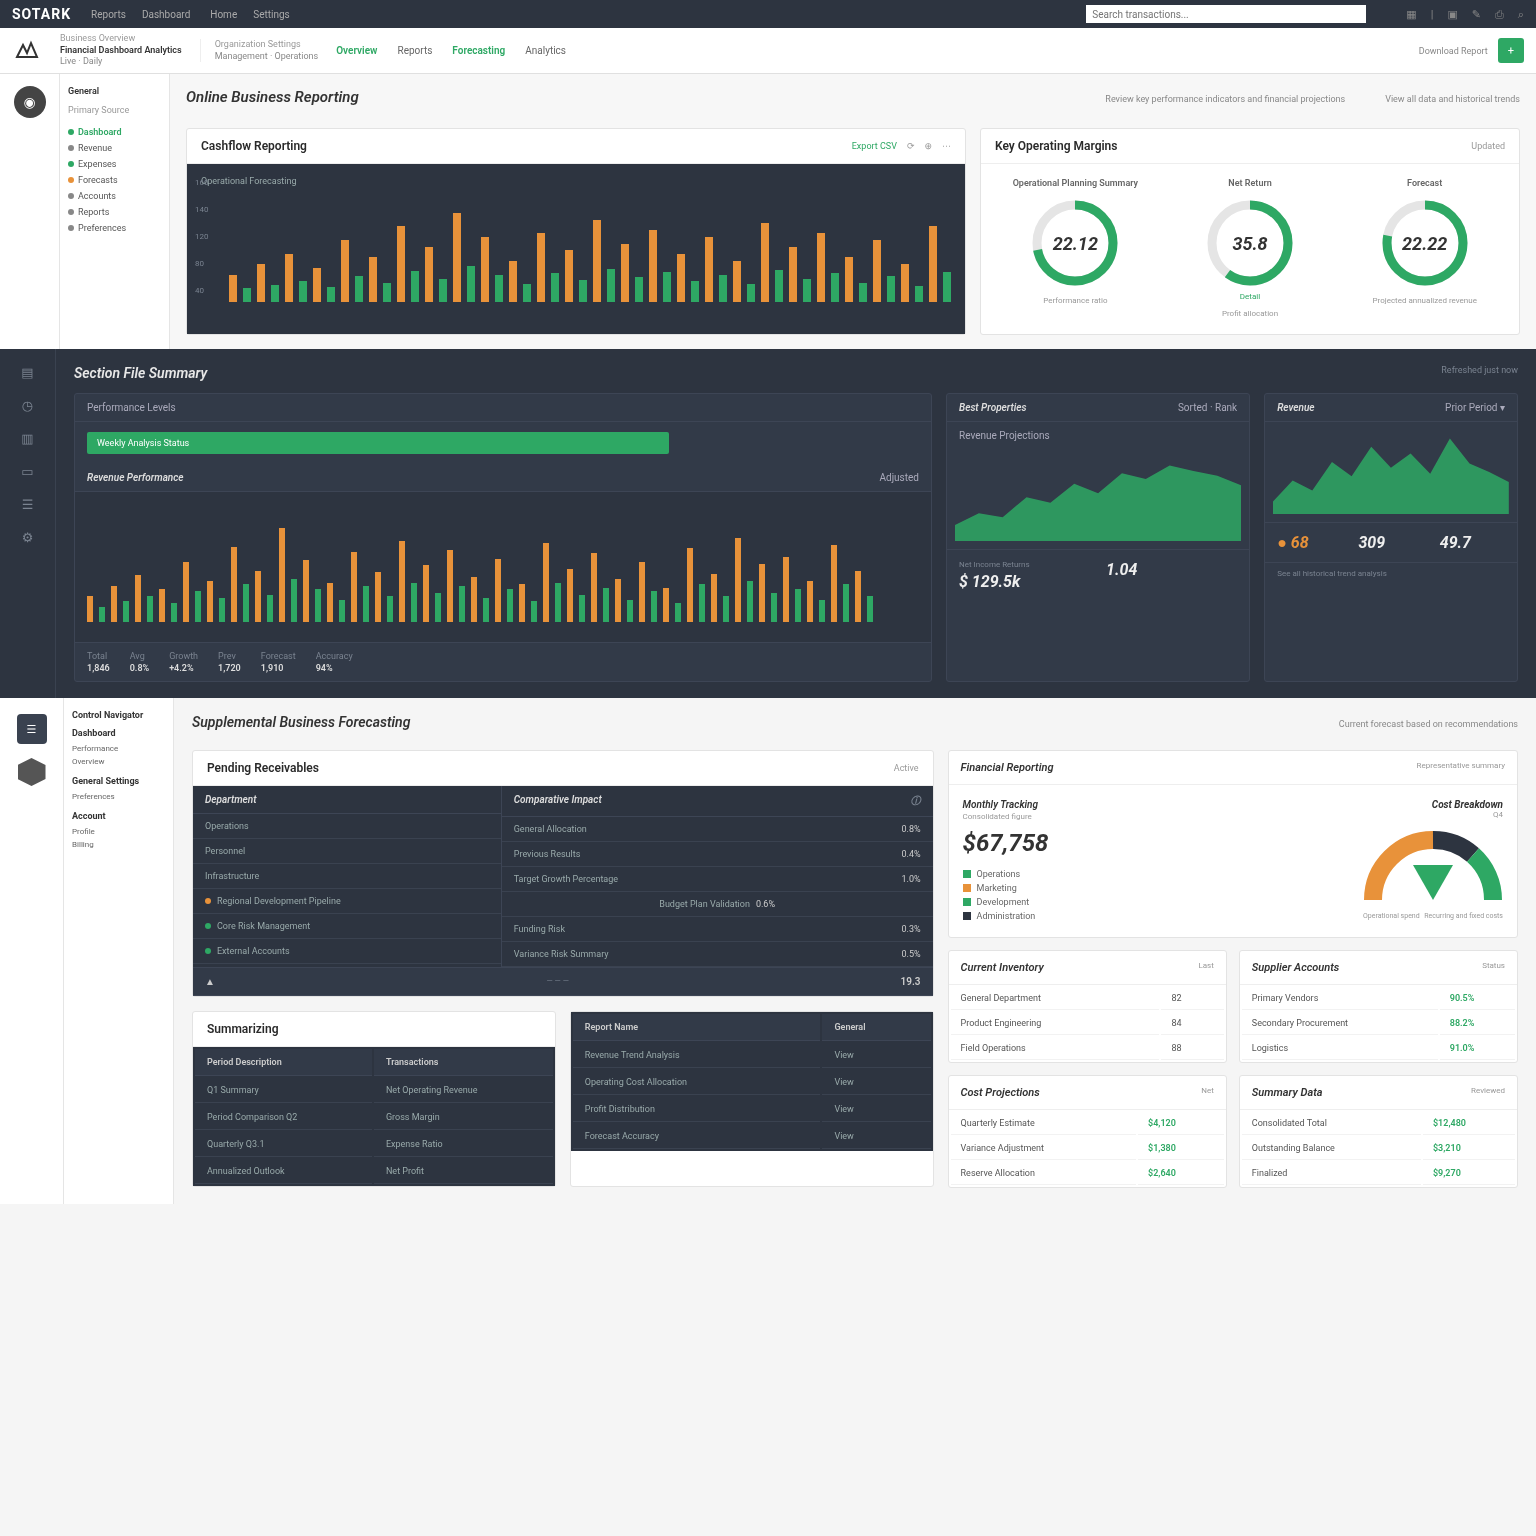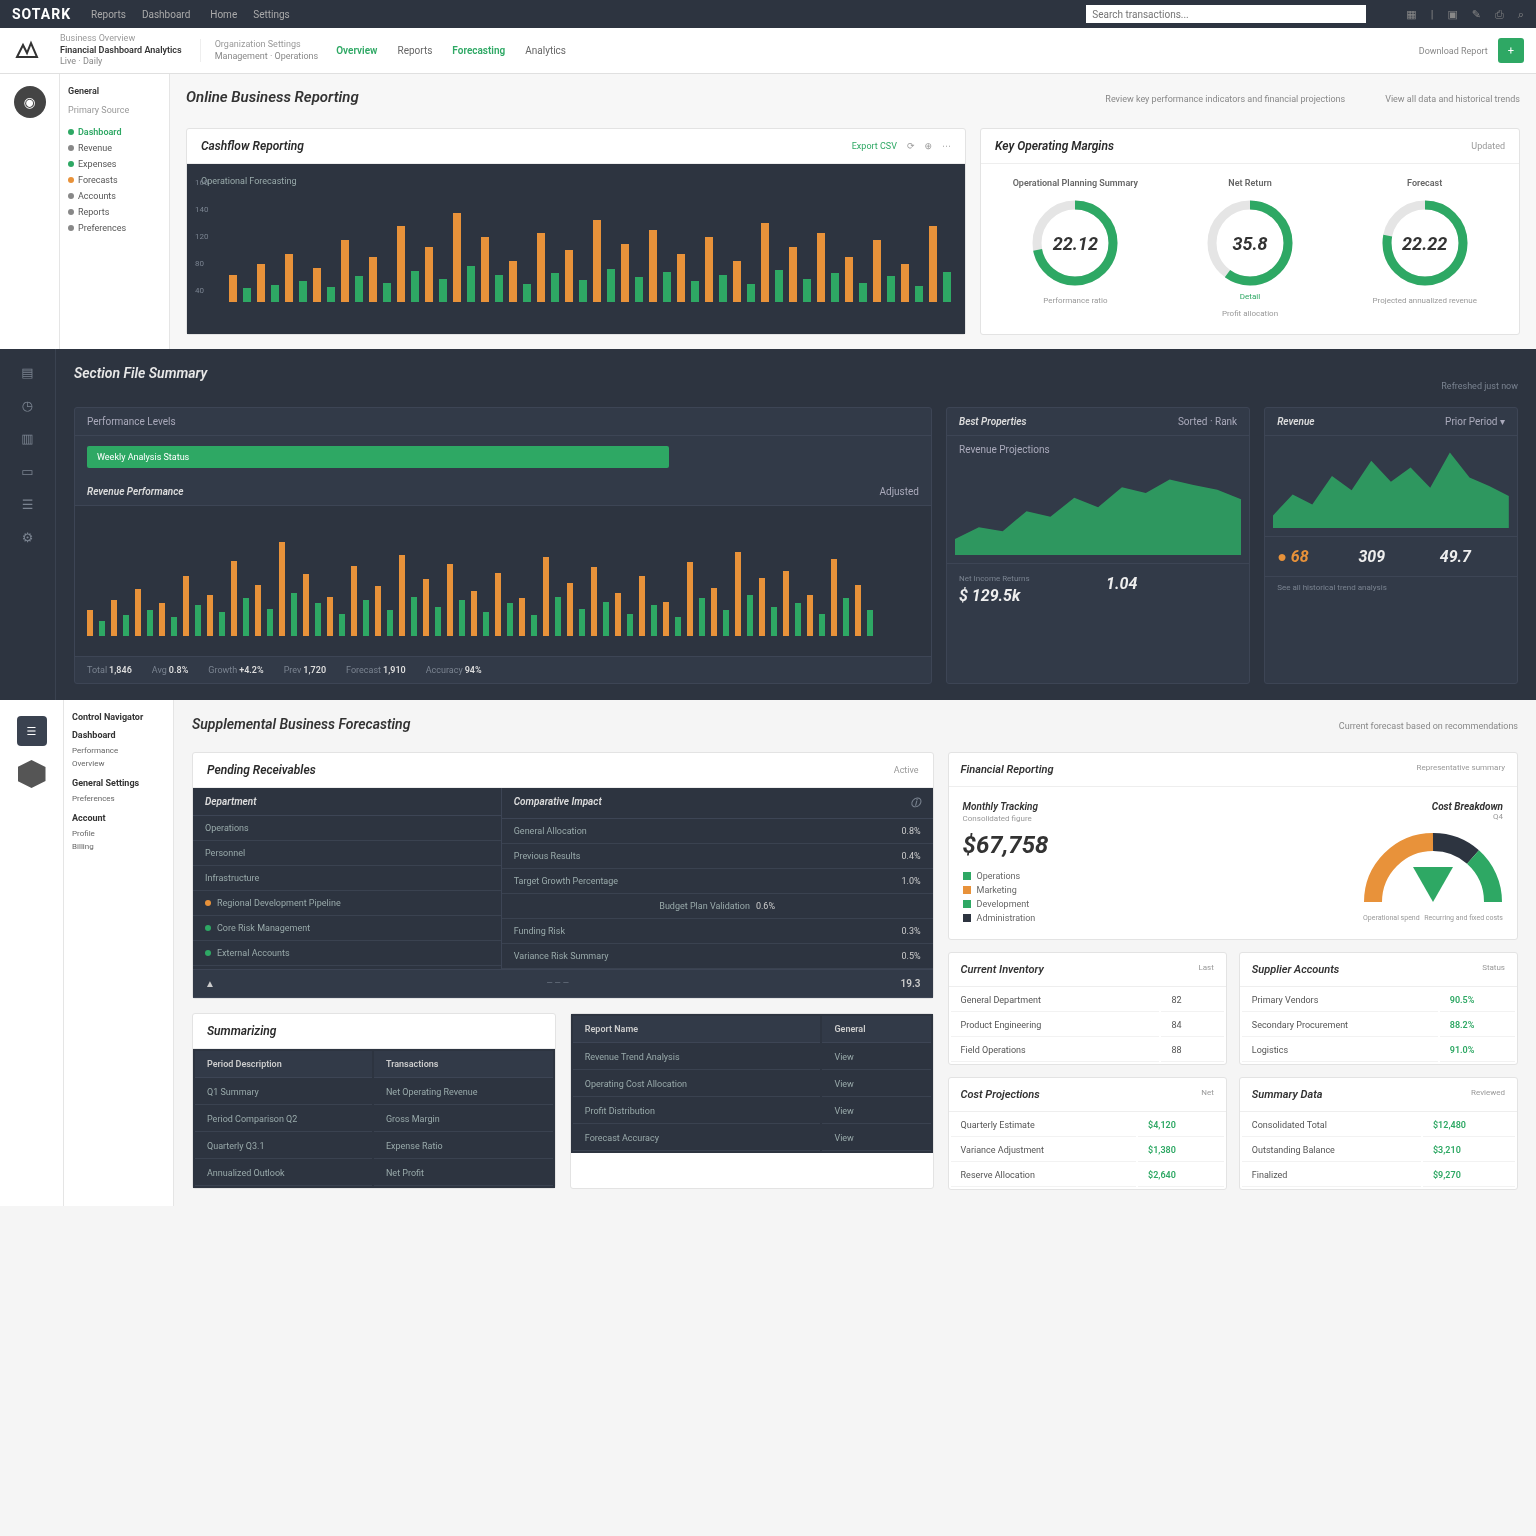--- a/index.html
+++ b/index.html
@@ -26,21 +26,21 @@
 .sidelabels .hdr{font-weight:600;margin-bottom:6px;color:#333}
 .sidelabels .item{padding:3px 0;display:flex;align-items:center;gap:4px}
 .sidelabels .item.active{color:#2ea864;font-weight:600}
 .dot{width:6px;height:6px;border-radius:50%;background:#888;display:inline-block}
 .dot.g{background:#2ea864}.dot.o{background:#e8923a}
 .content1{flex:1;padding:14px 16px}
 .page-title{font-size:15px;font-weight:600;font-style:italic;color:#333;margin-bottom:12px}
 .row{display:flex;gap:14px}
 .card{background:#fff;border:1px solid #e3e3e3;border-radius:3px}
 .card-hdr{padding:10px 14px;border-bottom:1px solid #eee;display:flex;align-items:center;justify-content:space-between}
-.card-hdr .title{font-size:12px;font-weight:600;font-style:italic;color:#2a2a2a}
+.card-hdr .title{font-size:12px;font-weight:600;color:#2a2a2a}
 .card-hdr .actions{display:flex;gap:10px;font-size:9px;color:#999;align-items:center}
 .dark-chart{background:#2d3440;padding:12px 14px;height:170px;position:relative}
 .bars{display:flex;align-items:flex-end;height:110px;gap:6px;padding-top:10px}
 .bar{width:8px;background:#e8923a}
 .bar.g{background:#2ea864}
 .ylabels{position:absolute;left:8px;top:14px;font-size:8px;color:#7a8390;display:flex;flex-direction:column;gap:18px}
 .gauges{flex:1;display:flex;gap:14px;padding:14px}
 .gauge-card{flex:1;text-align:center}
 .gauge-title{font-size:9px;color:#666;margin-bottom:10px;font-weight:600}
 .gauge{width:90px;height:90px;margin:0 auto;position:relative}
@@ -54,21 +54,21 @@
 .sec2-title{font-size:14px;font-style:italic;font-weight:600;color:#e8e8e8;margin-bottom:10px}
 .sec2-row{display:flex;gap:14px}
 .sec2-left{flex:1.5}
 .sec2-right{display:flex;gap:14px;flex:1}
 .dark-card{background:#323a48;border:1px solid #3d4555;border-radius:3px}
 .dark-card-hdr{padding:8px 12px;font-size:10px;color:#aab;border-bottom:1px solid #3d4555;display:flex;justify-content:space-between}
 .progress-row{padding:10px 12px}
 .progress-bar{background:#2ea864;height:22px;border-radius:2px;width:70%;display:flex;align-items:center;padding:0 10px;color:#fff;font-size:9px}
 .sec2-chart{background:#2d3440;padding:10px 12px;height:150px}
 .sec2-stats{display:flex;border-top:1px solid #3d4555;padding:8px 12px;gap:20px;font-size:9px;color:#7a8390}
-.sec2-stats .stat{display:flex;flex-direction:row;gap:2px}
+.sec2-stats .stat{display:flex;flex-direction:column;gap:2px}
 .sec2-stats .stat .v{color:#ddd;font-weight:600}
 .area-chart{height:100px;padding:8px}
 .area-chart svg{width:100%;height:100%}
 .kpi-row{display:flex;padding:10px 12px;gap:16px;border-top:1px solid #3d4555}
 .kpi{flex:1}
 .kpi .lbl{font-size:8px;color:#7a8390;margin-bottom:3px}
 .kpi .val{font-size:16px;font-weight:700;font-style:italic;color:#eee}
 .kpi .dot-o{color:#e8923a}
 .section3{background:#f5f5f5;display:flex}
 .side3{width:64px;padding:16px 0;display:flex;flex-direction:column;align-items:center;gap:14px;background:#fff;border-right:1px solid #e5e5e5}
@@ -328,21 +328,21 @@
 <div class="section2">
   <div class="side2">
     <span class="side2-item">▤</span>
     <span class="side2-item">◷</span>
     <span class="side2-item">▥</span>
     <span class="side2-item">▭</span>
     <span class="side2-item">☰</span>
     <span class="side2-item">⚙</span>
   </div>
   <div class="sec2-content">
-    <div style="display:flex;justify-content:space-between;align-items:flex-end;margin-bottom:16px">
+    <div style="display:flex;justify-content:space-between;align-items:flex-start;margin-bottom:2px">
       <span class="sec2-title">Section File Summary</span>
       <span style="font-size:9px;color:#7a8390">Refreshed just now</span>
     </div>
     <div class="sec2-row">
       <div class="sec2-left">
         <div class="dark-card">
           <div class="dark-card-hdr">
             <span>Performance Levels</span>
           </div>
           <div class="progress-row">

